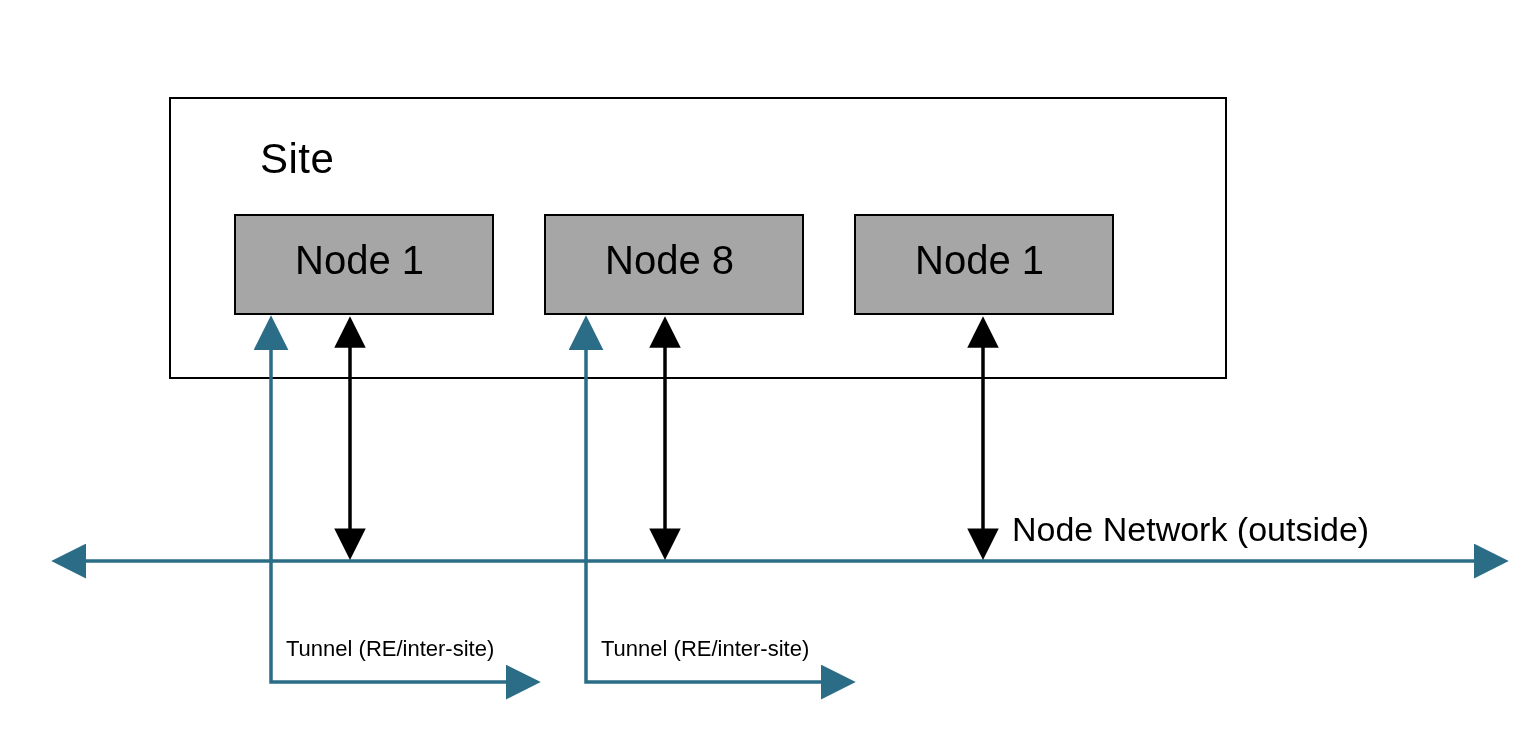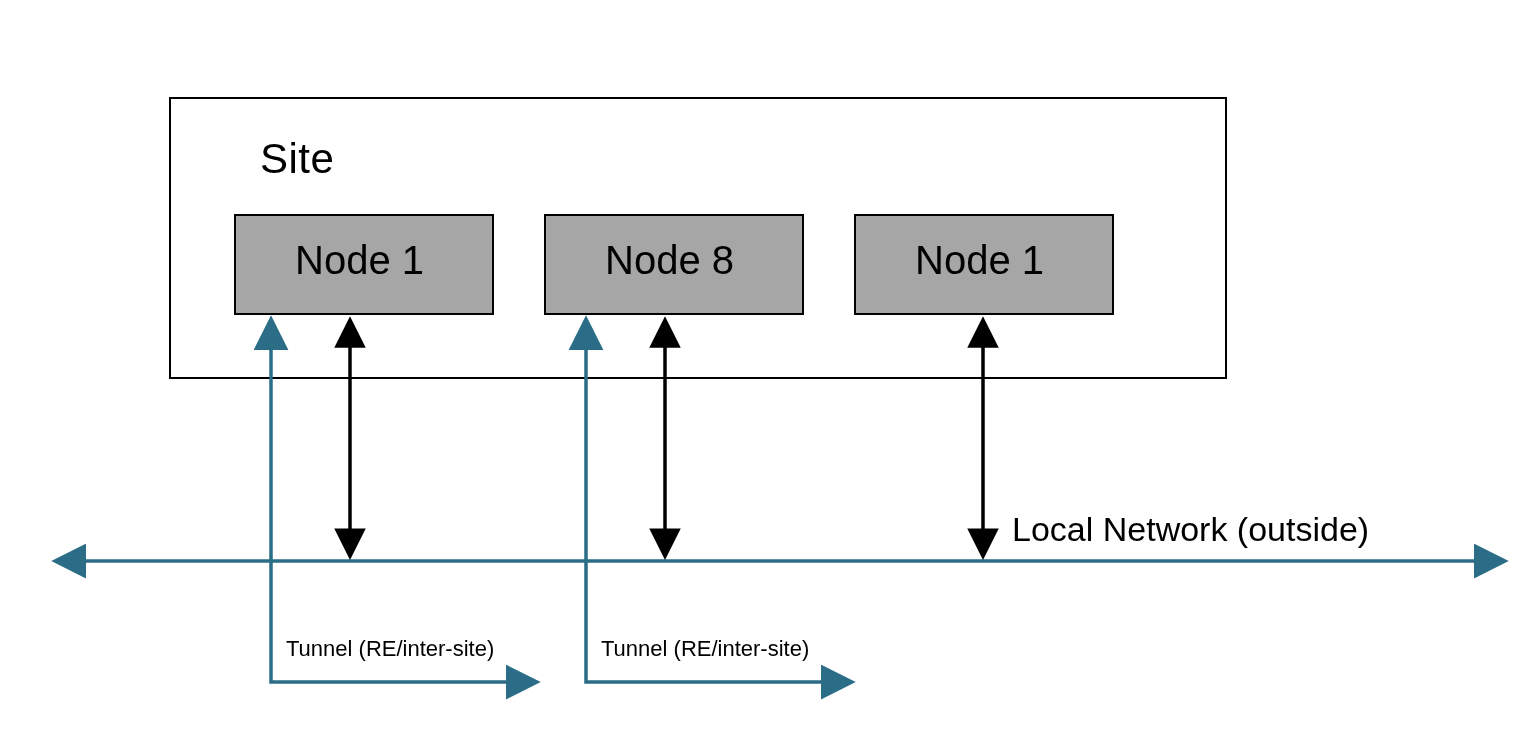--- a/index.html
+++ b/index.html
@@ -71,16 +71,16 @@
 
   <polyline points="586,324 586,682 847,682" fill="none" stroke="#2b6d86" stroke-width="3.5" marker-start="url(#arrow-teal-start)" marker-end="url(#arrow-teal-end)"></polyline>
 </svg>
 
 <div class="site-label" style="left:238px; top:135px;margin-left:22px;">Site</div>
 
 <div class="node-label" style="left:295px; top:238px;">Node 1</div>
 <div class="node-label" style="left:605px; top:238px;">Node 8</div>
 <div class="node-label" style="left:915px; top:238px;">Node 1</div>
 
-<div class="net-label" style="left:1012px; top:510px;">Local Network (outside)</div>
+<div class="net-label" style="left:1012px; top:510px;">Node Network (outside)</div>
 
 <div class="tunnel-label" style="left:286px; top:636px;">Tunnel (RE/inter-site)</div>
 <div class="tunnel-label" style="left:601px; top:636px;">Tunnel (RE/inter-site)</div>
 
 </body></html>

